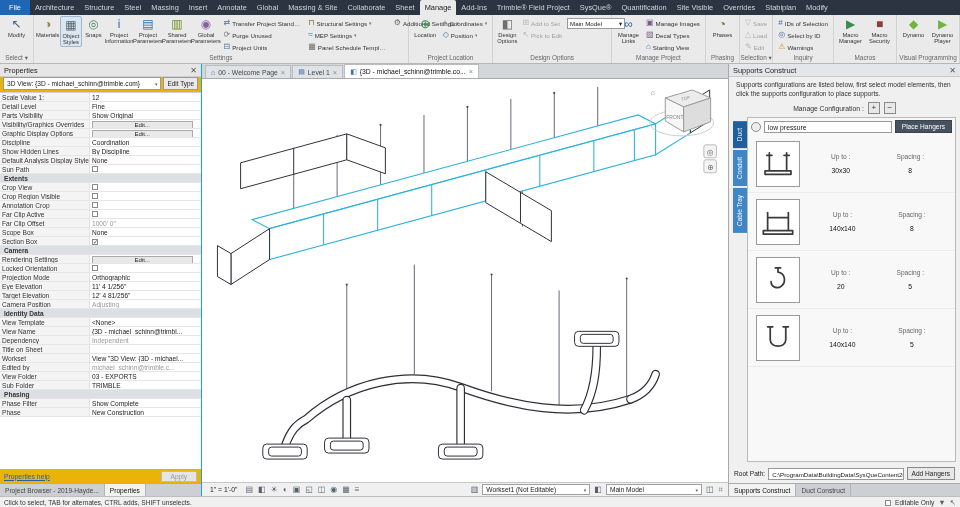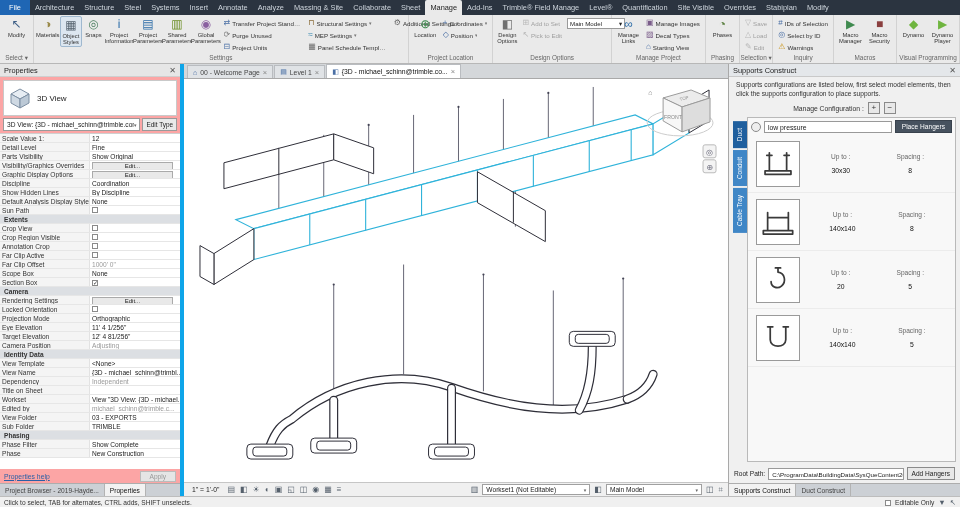--- a/index.html
+++ b/index.html
@@ -29,21 +29,21 @@
   .rsmall .arr{font-size:5px;color:#777;}
   .rselect{border:1px solid #9a9a9a;background:#fff;height:11px;margin:1px 2px;padding:0 2px;min-width:58px;
            display:flex;justify-content:space-between;align-items:center;font-size:6.2px;}
   .hl{background:#dce6f0;border:1px solid #9fb8cf;border-radius:2px;}
   .dis{opacity:.42;}
 
   
   #main{height:432px;display:flex;}
 
   
-  #props{width:184px;background:#fca5a5;border-right:4px solid #0ea5e9;display:flex;flex-direction:column;}
+  #props{width:202px;background:#eab308;border-right:1px solid #0ea5e9;display:flex;flex-direction:column;}
   .pp-header{height:13px;background:#e6e6e6;border-bottom:1px solid #cfcfcf;display:flex;justify-content:space-between;
              align-items:center;padding:0 4px;font-size:7.4px;}
   .xbtn{color:#555;font-size:8px;cursor:default;}
   .pp-type{height:36px;background:#fff;border:1px solid #c9c9c9;margin:3px 3px 2px;display:flex;align-items:center;
            gap:6px;padding:0 5px;font-size:8px;}
   .pp-selector{display:flex;margin:0 3px 2px;gap:2px;}
   .pp-select{flex:1;border:1px solid #9a9a9a;background:#fff;font-size:6.6px;height:13px;line-height:12px;padding:0 3px;
              overflow:hidden;white-space:nowrap;display:flex;justify-content:space-between;align-items:center;}
   .pp-edittype{font-size:6.4px;border:1px solid #9a9a9a;background:#e9e9e9;height:13px;line-height:12px;padding:0 3px;white-space:nowrap;}
   #prows{flex:1;overflow:hidden;background:#fff;border-top:1px solid #cfcfcf;}
@@ -123,31 +123,31 @@
   .sbic{font-size:7.5px;color:#55606c;}
 </style>
 </head>
 <body>
 
 <div id="tabrow">
     <div class="rtab file">File</div>
     <div class="rtab">Architecture</div>
     <div class="rtab">Structure</div>
     <div class="rtab">Steel</div>
-    <div class="rtab">Systems</div>
+    <div class="rtab">Massing</div>
     <div class="rtab">Insert</div>
     <div class="rtab">Annotate</div>
-    <div class="rtab">Analyze</div>
+    <div class="rtab">Global</div>
     <div class="rtab">Massing &amp; Site</div>
     <div class="rtab">Collaborate</div>
     <div class="rtab">Sheet</div>
     <div class="rtab active">Manage</div>
     <div class="rtab">Add-Ins</div>
-    <div class="rtab">Trimble® Field Manage</div>
-    <div class="rtab">Level®</div>
+    <div class="rtab">Trimble® Field Project</div>
+    <div class="rtab">SysQue®</div>
     <div class="rtab">Quantification</div>
     <div class="rtab">Site Visible</div>
     <div class="rtab">Overrides</div>
     <div class="rtab">Stabiplan</div>
     <div class="rtab">Modify</div>
   </div>
 <div id="ribbon">
     <div class="rgroup">
       <div class="ritems">
         <div class="rbig">
@@ -364,28 +364,20 @@
       <div class="rgroup-label">Visual Programming</div>
     </div>
   </div>
 
 <div id="main">
 
   <div id="props">
     <div class="pp-header">
       <span>Properties</span>
       <span class="xbtn">✕</span>
-    </div>
-    <div class="pp-type">
-      <svg width="22" height="22" viewBox="0 0 22 22">
-        <polygon points="11,2 20,7 11,12 2,7" fill="#e7edf3" stroke="#7d8fa3"></polygon>
-        <polygon points="2,7 11,12 11,21 2,16" fill="#cfd9e3" stroke="#7d8fa3"></polygon>
-        <polygon points="20,7 11,12 11,21 20,16" fill="#bcc9d6" stroke="#7d8fa3"></polygon>
-      </svg>
-      <span>3D View</span>
     </div>
     <div class="pp-selector">
       <div class="pp-select">
         <span style="overflow:hidden;">3D View: {3D - michael_schinn@trimble.com}</span>
           <span class="arr" style="font-size:5px;color:#666;">▾</span>
       </div>
       <div class="pp-edittype">Edit Type</div>
     </div>
     <div id="prows">
         <div class="prow">

